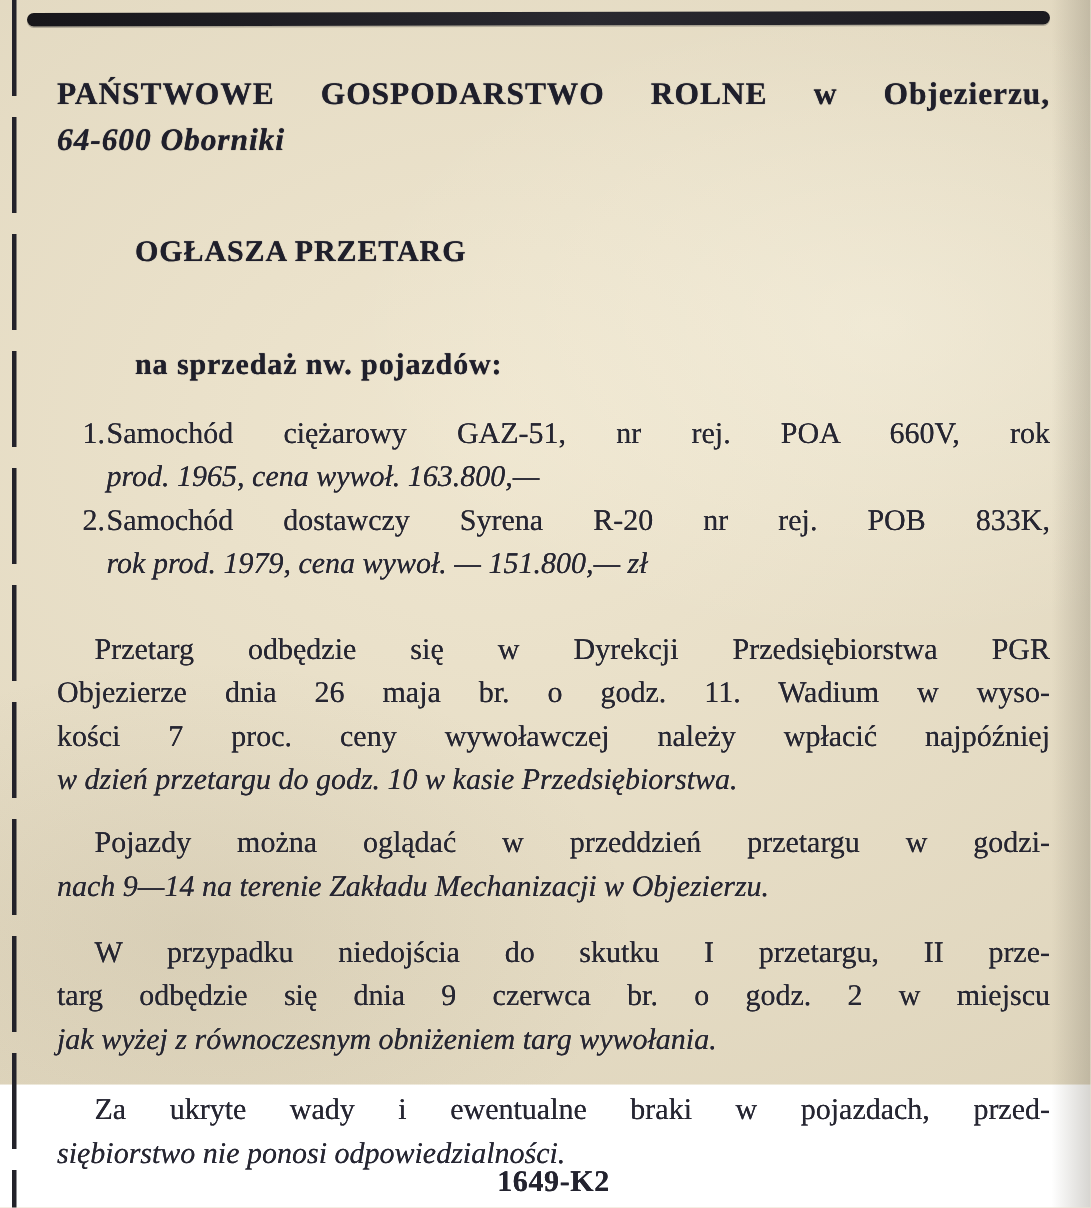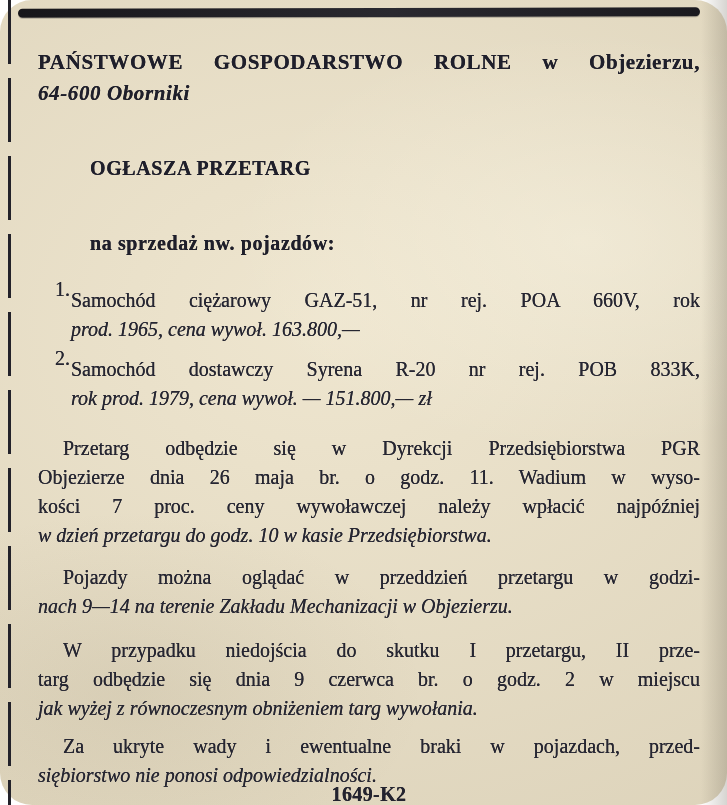--- a/index.html
+++ b/index.html
@@ -3,28 +3,27 @@
 <meta charset="utf-8">
 <style>
   html, body { margin: 0; padding: 0; }
   body {
     width: 727px; height: 805px;
     font-family: "Liberation Serif", "DejaVu Serif", serif;
     overflow: hidden;
   }
   .page {
     position: relative;
-    width: 727px; height: 805px;
+    width: 727px; height: 723px;
     background:
       radial-gradient(ellipse 420px 260px at 18% 86%, rgba(120,108,80,0.10), rgba(120,108,80,0) 70%),
       radial-gradient(ellipse 500px 300px at 80% 30%, rgba(255,252,238,0.35), rgba(255,252,238,0) 70%),
       radial-gradient(ellipse 900px 700px at 45% 40%, rgba(255,250,235,0.25), rgba(110,100,75,0.12)),
       #e9dfc6;
     color: #262632;
-    border-radius: 32px;
   }
   
   .gutter {
     position: absolute; top: 0; right: 0; width: 26px; height: 805px;
     background: linear-gradient(to right, rgba(110,104,90,0), rgba(110,104,90,0.28));
   }
   
   .left-rule {
     position: absolute; top: 0; left: 8px; width: 3px; height: 805px;
     background: repeating-linear-gradient(
@@ -90,33 +89,32 @@
   .vehicle-item { display: flex; }
   .vehicle-num {
     flex: 0 0 33px;
     padding-left: 17px;
     box-sizing: border-box;
     text-shadow: 0 0 0.4px currentColor;
   }
   .vehicle-text {
     flex: 1 1 auto;
     text-shadow: 0 0 0.4px currentColor;
-    margin-top: 11px;
   }
   
   .para {
     font-size: 20px;
     line-height: 29px;
     text-shadow: 0 0 0.4px currentColor;
   }
   .para .line:first-child { text-indent: 25px; }
-  .para-0 { margin-top: 21px; }
+  .para-0 { margin-top: 28px; }
   .para-1 { margin-top: 13px; }
   .para-2 { margin-top: 15px; }
-  .para-3 { margin-top: 9px; }
+  .para-3 { margin-top: 18px; }
   .para-4 { margin-top: 12px; }
   
   .ref {
     margin-top: -7px;
     text-align: center;
     font-size: 20px;
     font-weight: bold;
     letter-spacing: 0.4px;
     color: #23232f;
     text-shadow: 0 0 0.4px currentColor;

